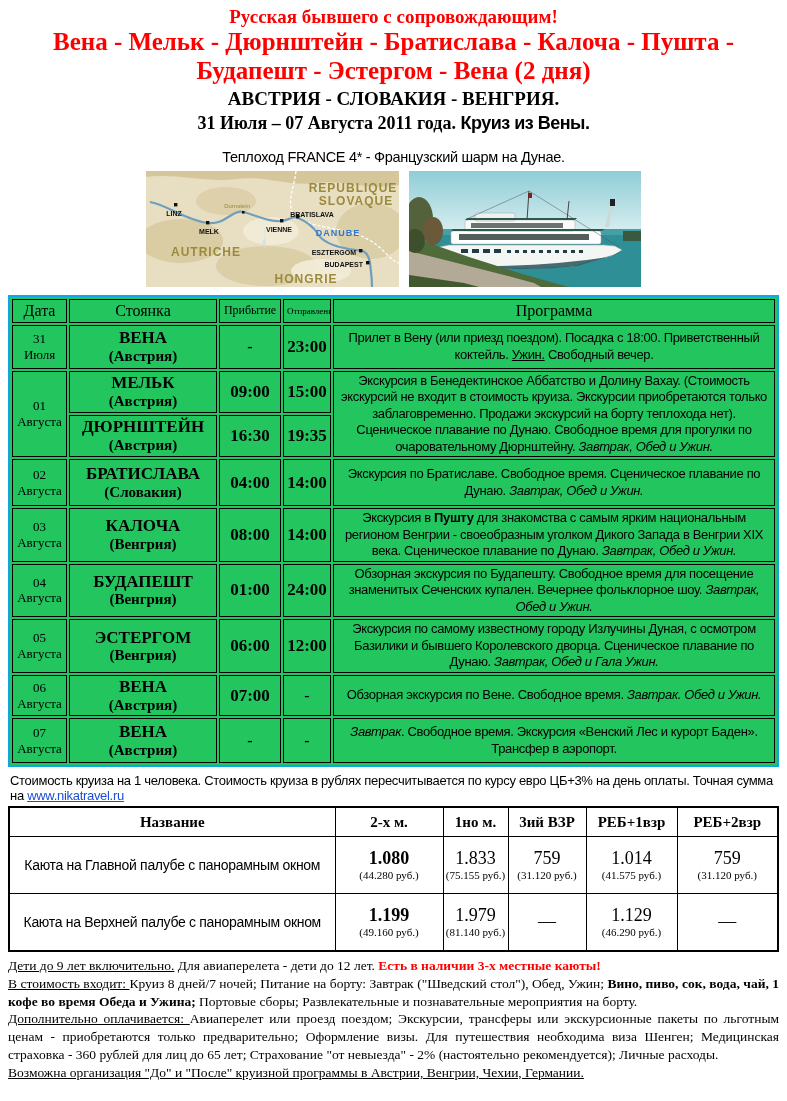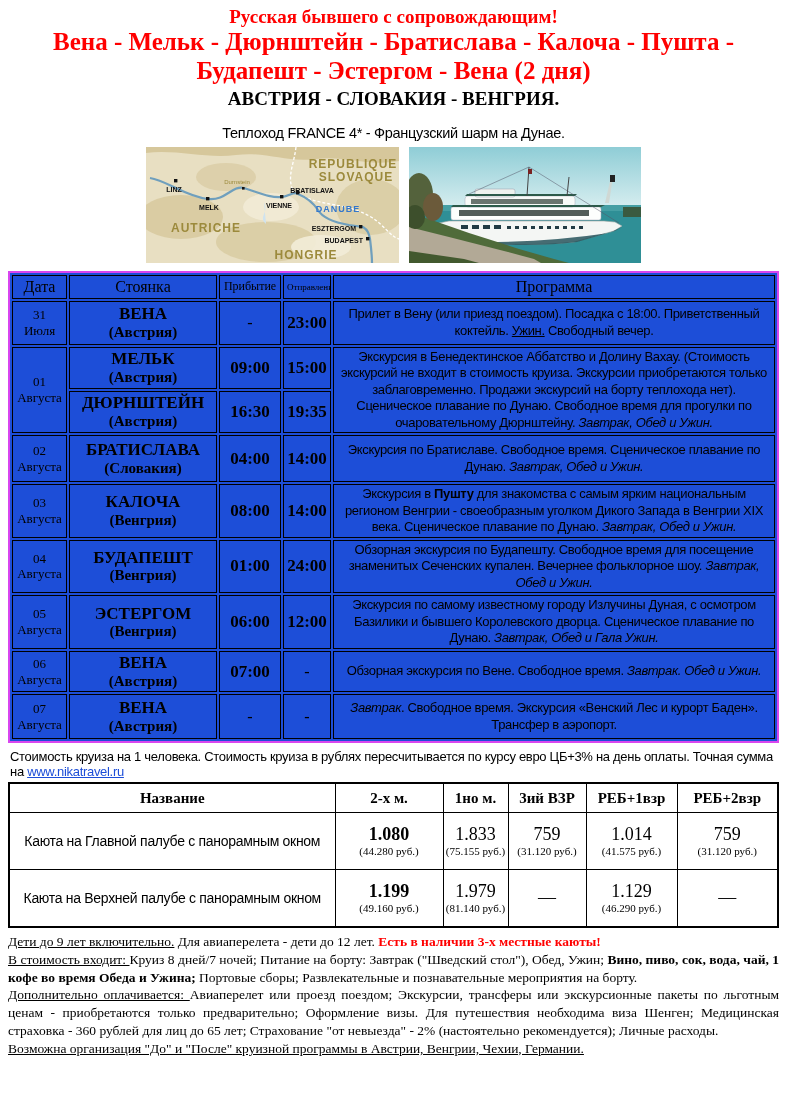--- a/index.html
+++ b/index.html
@@ -16,21 +16,21 @@
   .shipline{font-family:"Liberation Sans",sans-serif;font-size:14.5px;letter-spacing:-0.3px;text-align:center;margin-top:15px;}
 
   
   .images-row{display:flex;justify-content:center;align-items:flex-start;gap:10px;margin:6px 0 8px 0;}
   .map-label{fill:#9c8a3c;font-family:"Liberation Sans",sans-serif;font-weight:bold;font-size:12px;letter-spacing:1px;}
   .map-city{fill:#111;font-family:"Liberation Sans",sans-serif;font-weight:bold;font-size:7px;}
   .map-city-sm{fill:#9c8a3c;font-family:"Liberation Sans",sans-serif;font-size:6px;}
   .map-river-label{fill:#3377cc;font-family:"Liberation Sans",sans-serif;font-weight:bold;font-size:9px;letter-spacing:1px;}
 
   
-  table.itin{border-collapse:separate;border-spacing:2px;border:2px solid #d946ef;width:100%;table-layout:fixed;background:#1d4ed8;}
+  table.itin{border-collapse:separate;border-spacing:2px;border:2px solid #0ea5e9;width:100%;table-layout:fixed;background:#22c55e;}
   table.itin th,table.itin td{border:1.5px solid #000;vertical-align:middle;text-align:center;padding:1px 3px;overflow:hidden;}
   .itin th{font-weight:normal;}
   .th-lg{font-size:16px;}
   .th-md{font-size:12px;}
   .th-sm{font-size:9px;}
   .date-cell{font-size:13px;line-height:1.2;}
   .date-cell .d{display:block;}
   .stop-name{font-size:17px;font-weight:bold;line-height:1.15;display:block;}
   .stop-country{font-size:15px;font-weight:bold;line-height:1.15;display:block;}
   .time{font-size:17px;font-weight:bold;}
@@ -64,20 +64,24 @@
 </head>
 <body>
 
 <div class="page">
 
   <div>
     <div class="red-note">Русская бывшего с сопровождающим!</div>
     <div class="route">Вена - Мельк - Дюрнштейн - Братислава - Калоча - Пушта -</div>
     <div class="route">Будапешт - Эстергом - Вена (2 дня)</div>
     <div class="countries">АВСТРИЯ - СЛОВАКИЯ - ВЕНГРИЯ.</div>
+    <div class="dates">
+      <span>31 Июля – 07 Августа 2011 года.</span>
+      <span class="sans">Круиз из Вены.</span>
+    </div>
     <div class="shipline">Теплоход FRANCE 4* - Французский шарм на Дунае.</div>
   </div>
 
   <div class="images-row">
     <svg width="253" height="116" viewBox="0 0 253 116">
       <rect width="253" height="116" fill="#e8dfc2"></rect>
       <path d="M0,0 L253,0 L253,14 C220,20 200,8 170,12 C140,16 120,4 90,8 C60,12 30,2 0,6 Z" fill="#d6c79b"></path>
       <ellipse cx="35" cy="70" rx="42" ry="22" fill="#d6c79b" opacity="0.8"></ellipse>
       <ellipse cx="120" cy="95" rx="50" ry="20" fill="#d6c79b" opacity="0.7"></ellipse>
       <ellipse cx="225" cy="60" rx="35" ry="28" fill="#d6c79b" opacity="0.7"></ellipse>

